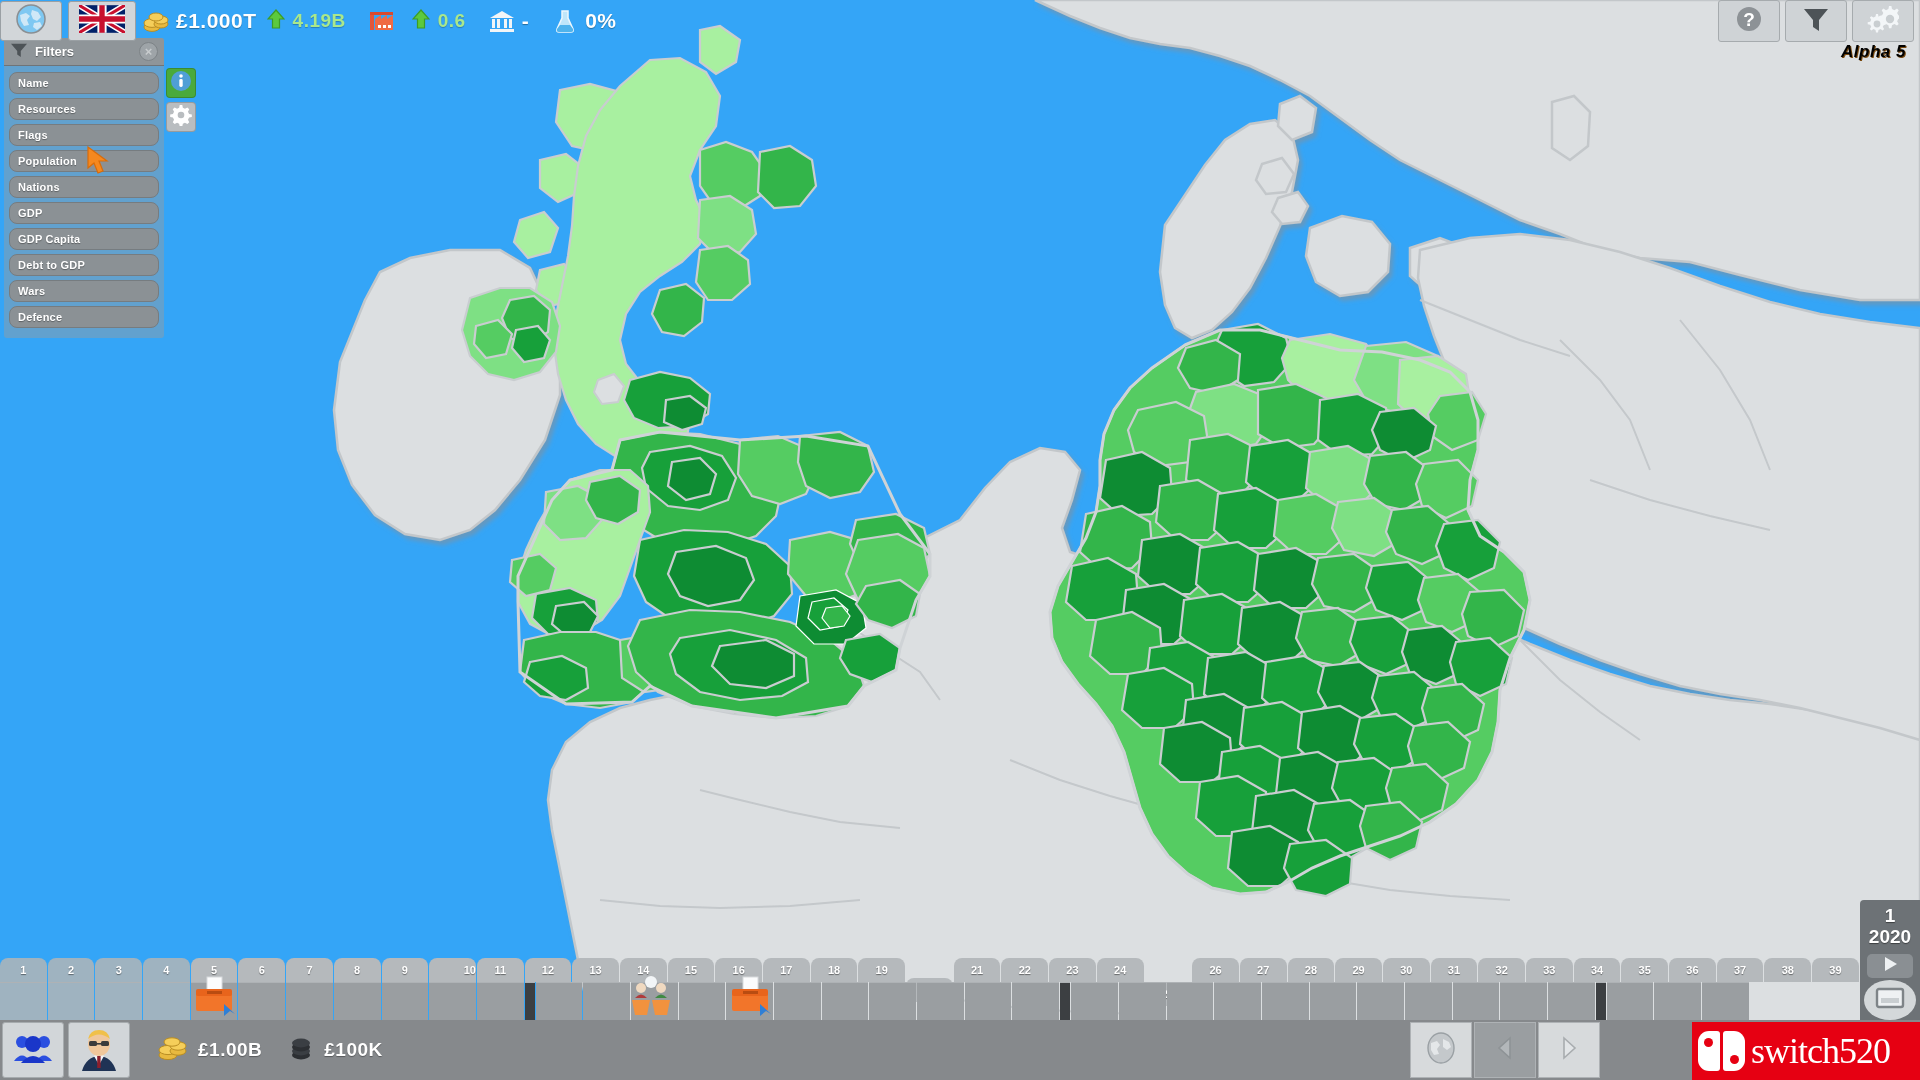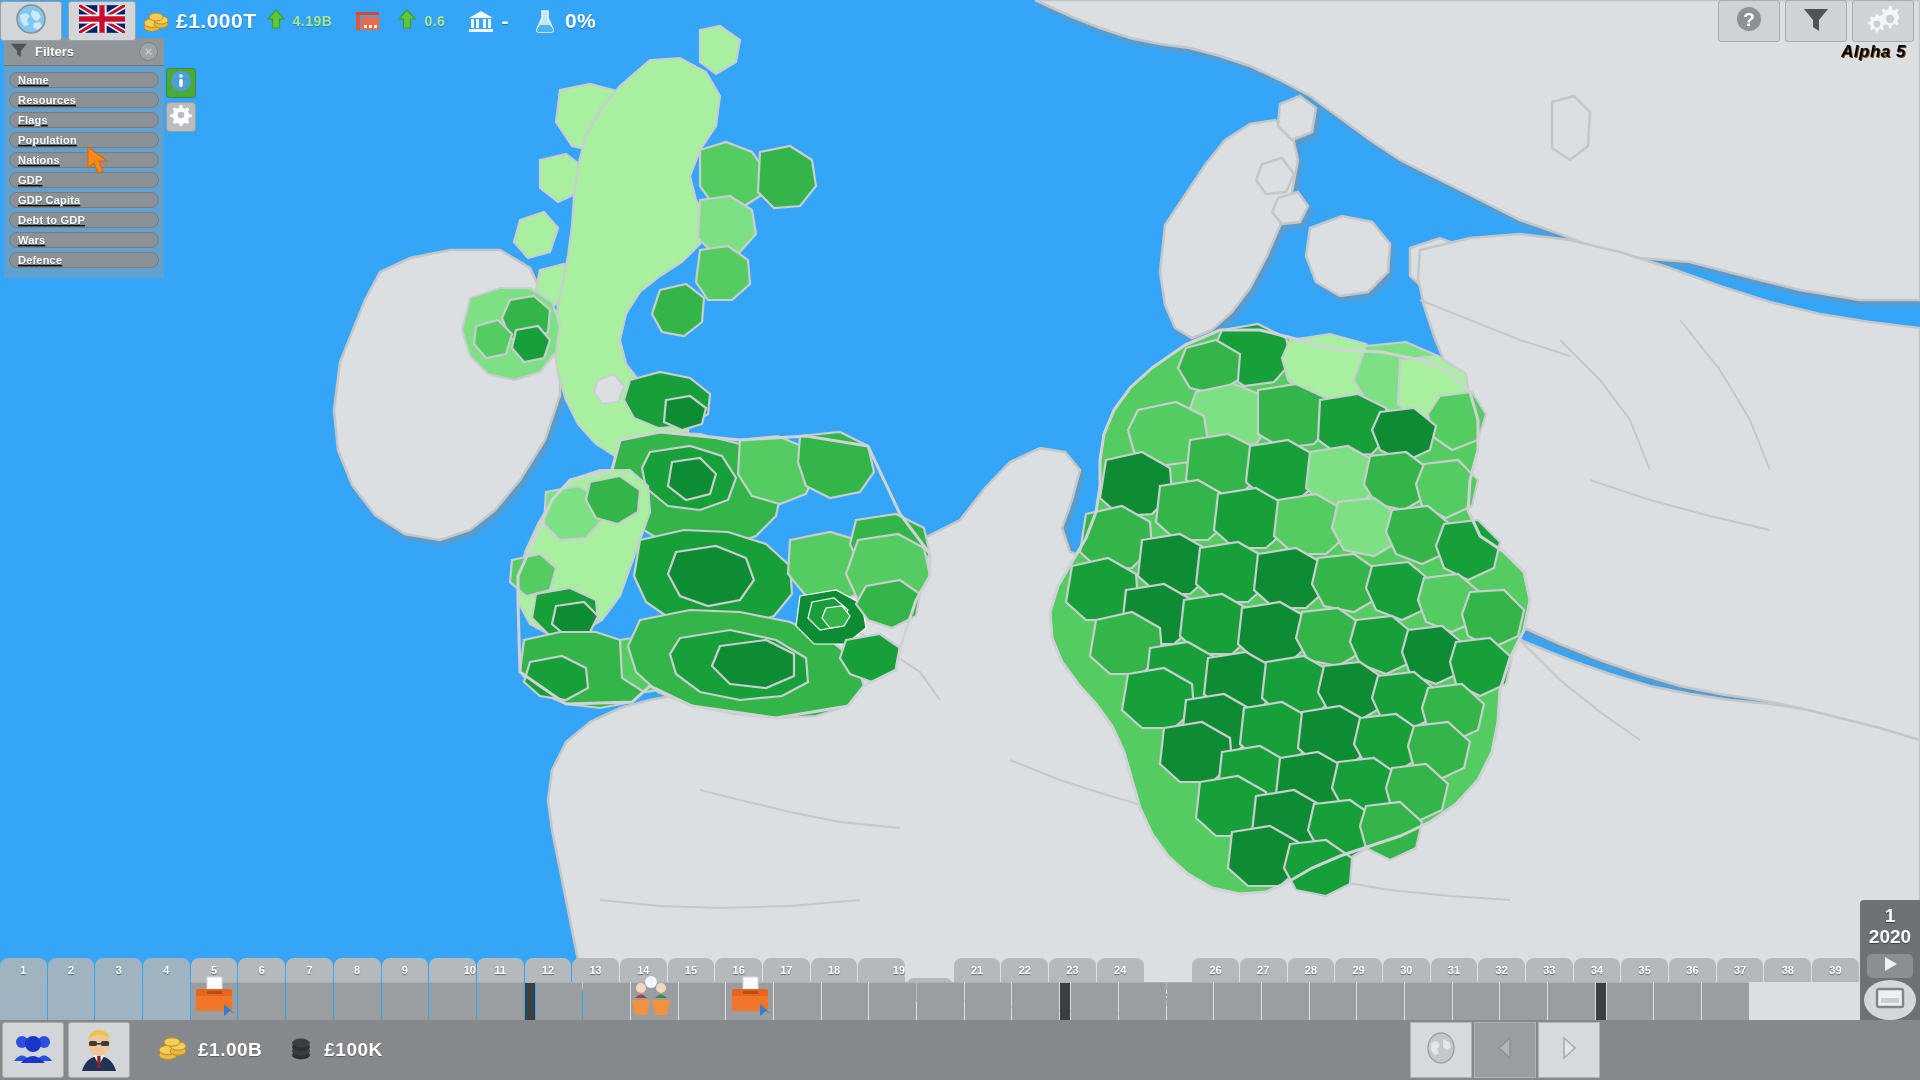--- a/index.html
+++ b/index.html
@@ -18,21 +18,21 @@
      display:flex; align-items:center; z-index:40; pointer-events:none; }
   .tb-btn { width:62px; height:40px; margin-right:6px; background:#d2d6d9;
      border:1px solid #9aa0a4; border-radius:3px; display:flex;
      align-items:center; justify-content:center; pointer-events:auto; }
   .tb-btn.flagbtn { width:68px; }
   .stat { display:flex; align-items:center; margin-right:22px; pointer-events:auto; }
   .stat .ico { width:28px; height:26px; margin-right:6px; display:flex;
      align-items:center; justify-content:center; }
   .stat .val { font-size:21px; font-weight:bold; color:#ffffff;
      letter-spacing:.5px; text-shadow:0 1px 1px rgba(0,0,0,.35); }
-  .stat .delta { font-size:14px; font-weight:bold; color:#a9e88c;
+  .stat .delta { font-size:19px; font-weight:bold; color:#a9e88c;
      letter-spacing:.5px; margin-left:8px; text-shadow:0 1px 1px rgba(0,0,0,.25); }
   .stat .arrow { margin-left:10px; }
 
   
   #top-right { position:absolute; top:0; right:6px; display:flex;
      align-items:flex-start; z-index:45; }
   .tr-btn { width:62px; height:42px; margin-left:5px; background:#cfd3d6;
      border:1px solid #a6abae; border-radius:3px; display:flex;
      align-items:center; justify-content:center; }
   #alpha-label { position:absolute; top:42px; right:14px; z-index:45;
@@ -46,23 +46,23 @@
   #filters-header { height:28px; background:#8f9599; display:flex;
      align-items:center; padding:0 6px; border-radius:3px 3px 0 0;
      border-bottom:1px solid #6f7478; }
   #filters-header .ftitle { font-size:13px; font-weight:bold; color:#ffffff;
      margin-left:7px; flex:1; text-shadow:0 1px 1px rgba(0,0,0,.4); }
   .fclose { width:19px; height:19px; border-radius:50%; background:#9ea4a8;
      border:1px solid #7d8387; display:flex; align-items:center;
      justify-content:center; color:#c8ccce; font-size:13px; font-weight:bold;
      line-height:1; }
   #filters-list { padding:6px 5px 0 5px; }
-  .fitem { height:16px; margin-bottom:4px; background:#8b9195;
+  .fitem { height:22px; margin-bottom:4px; background:#8b9195;
      border:1px solid #767c80; border-radius:8px; display:flex;
-     align-items:center; padding-left:8px;text-decoration:underline; }
+     align-items:center; padding-left:8px; }
   .fitem span { font-size:11px; font-weight:bold; color:#ffffff;
      text-shadow:0 1px 1px rgba(0,0,0,.35); letter-spacing:.2px; }
 
   
   #side-buttons { position:absolute; left:166px; top:68px; z-index:34; }
   .side-btn { width:30px; height:30px; border-radius:4px; margin-bottom:4px;
      display:flex; align-items:center; justify-content:center;
      border:1px solid rgba(0,0,0,.18); }
   .side-btn.info { background:#4aaa3c; }
   .side-btn.gear { background:#b9bdc0; }
@@ -644,21 +644,21 @@
         </div>
         <div class="tick" style="width: 46.6923px;">
           <span>16</span>
         </div>
         <div class="tick" style="width: 46.6923px;">
           <span>17</span>
         </div>
         <div class="tick" style="width: 46.6923px;">
           <span>18</span>
         </div>
-        <div class="tick" style="width: 46.6923px; justify-content: flex-end;">
+        <div class="tick" style="width: 46.6923px;">
           <span>19</span>
         </div>
         <div class="tick" style="width: 46.6923px; margin-top: 20px;">
           <span>20</span>
         </div>
         <div class="tick" style="width: 46.6923px;">
           <span>21</span>
         </div>
         <div class="tick" style="width: 46.6923px;">
           <span>22</span>
@@ -875,14 +875,21 @@
       <div class="nav-btn">
         <span>
           <svg width="24" height="26" viewBox="0 0 24 26">
             <path d="M7 3 L18 13 L7 23 Z" fill="#e2e5e7" stroke="#a8acaf" stroke-width="1.6"></path>
           </svg>
         </span>
       </div>
     </div>
   </div>
 
+  <div id="watermark">
+    <span class="jc">
+      <span class="l"></span>
+        <span class="r"></span>
+    </span>
+    <span class="wtext">switch520</span>
+  </div>
 
 </div>
 
 </body></html>

